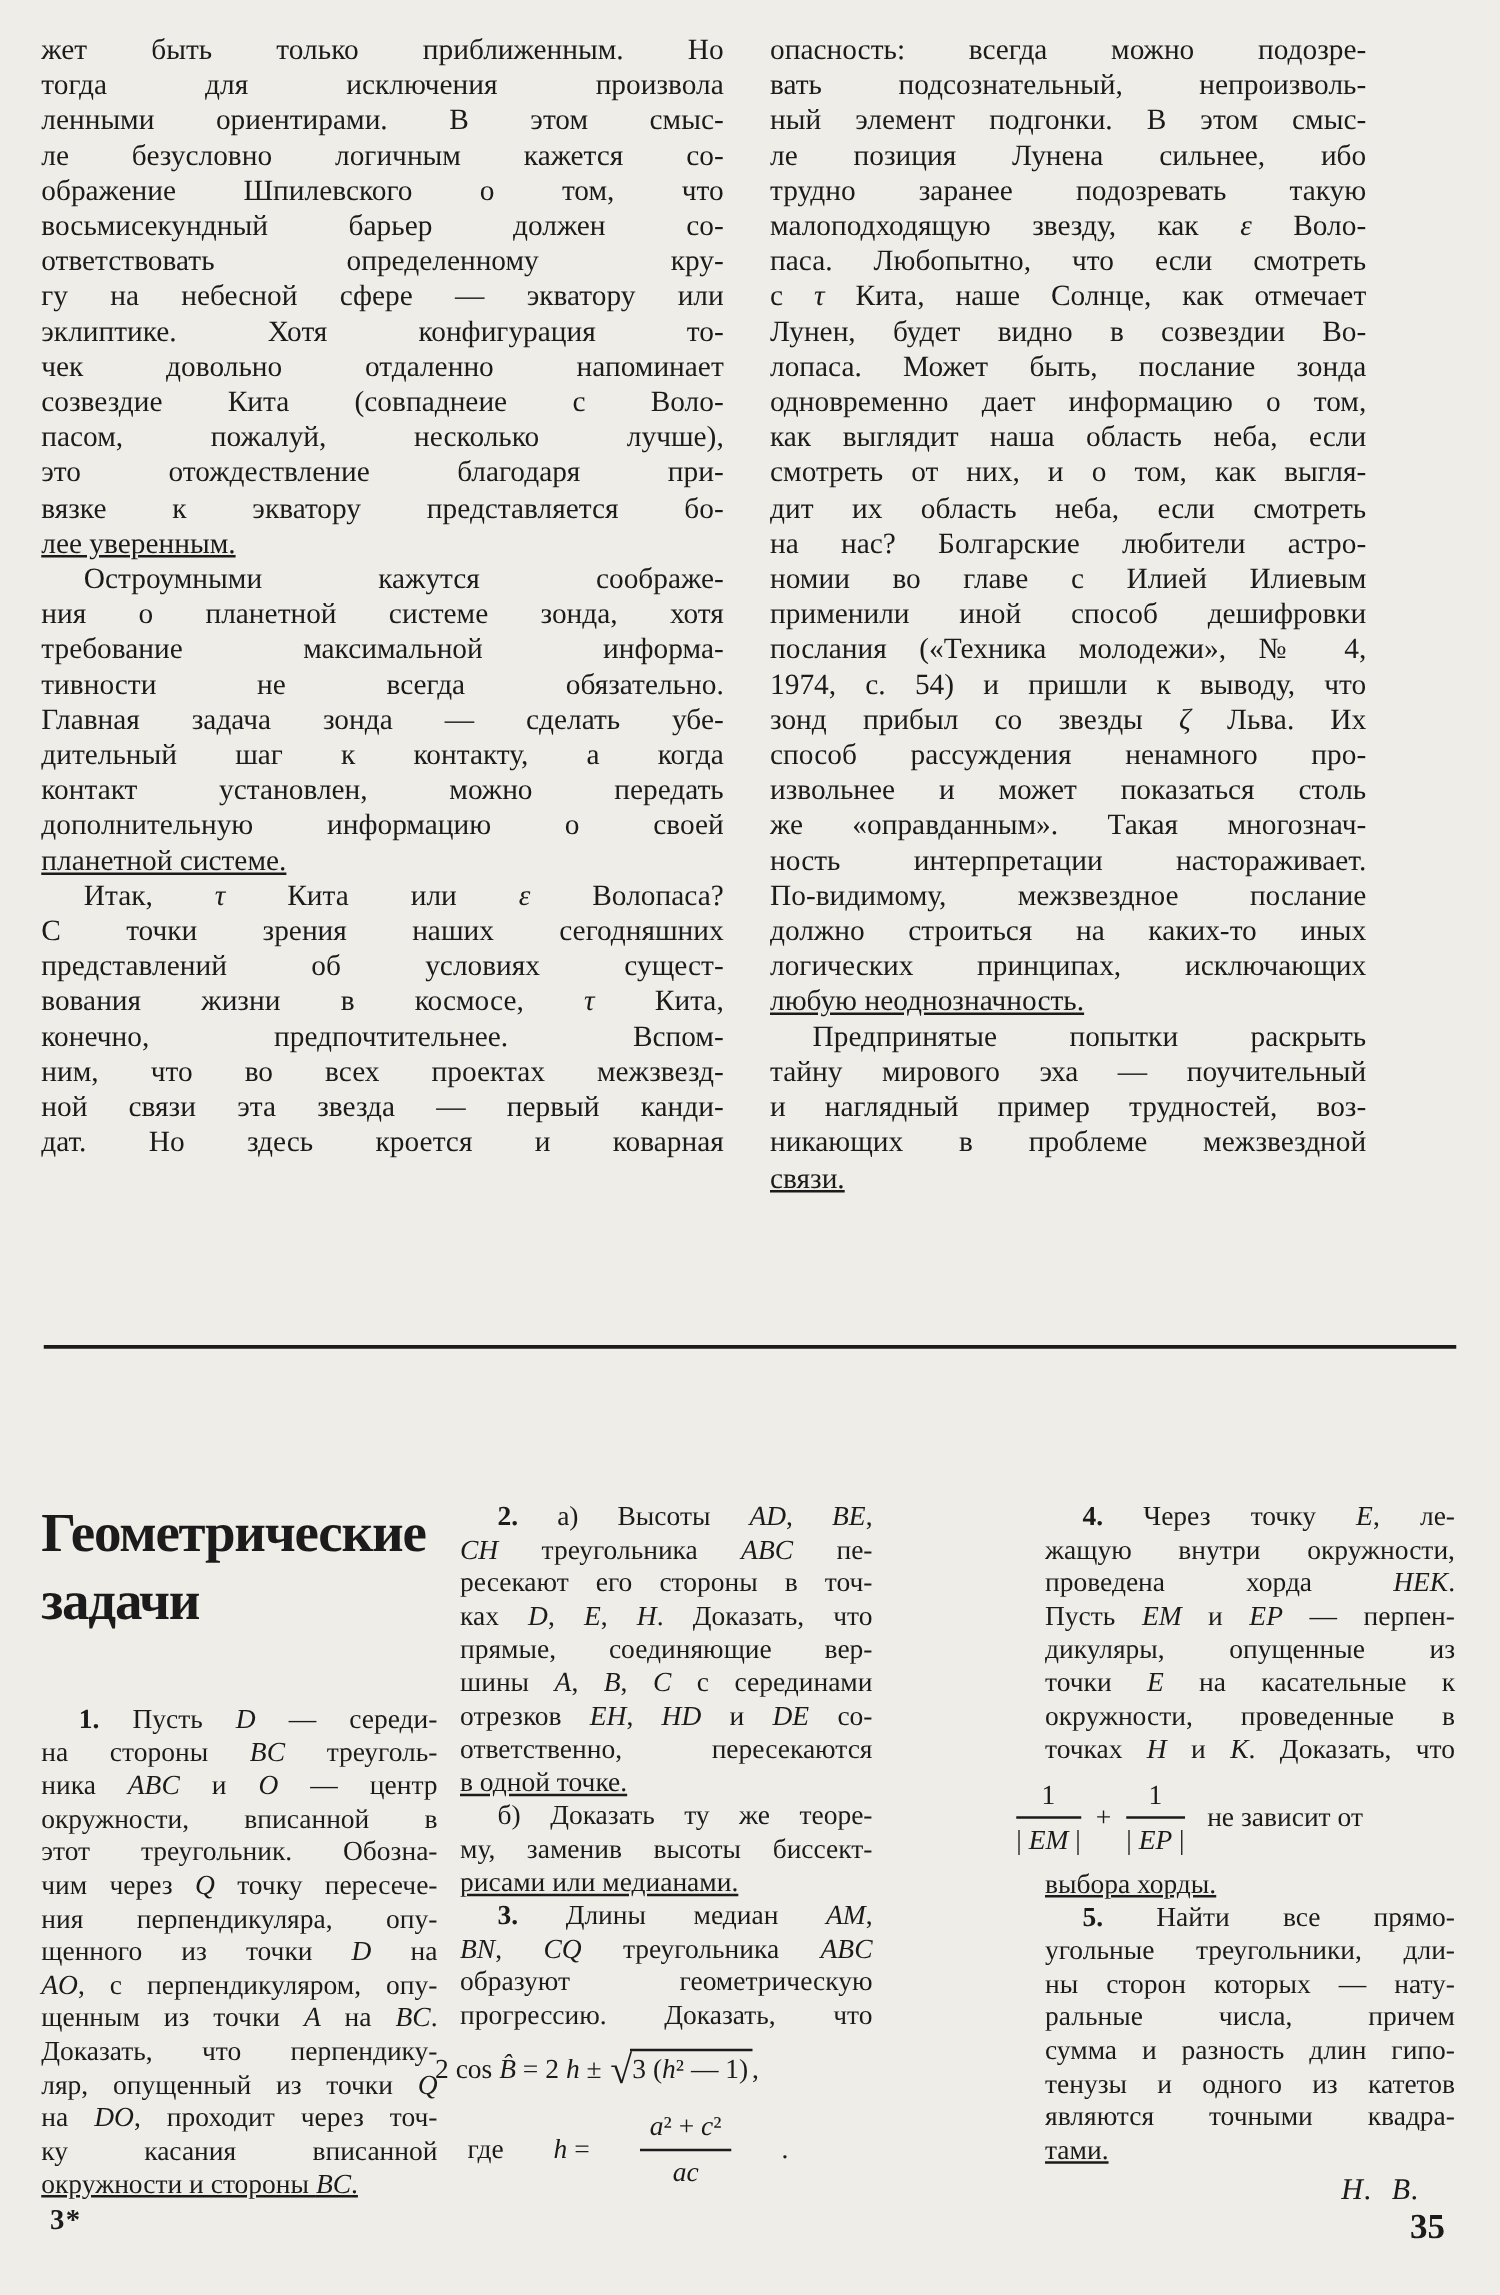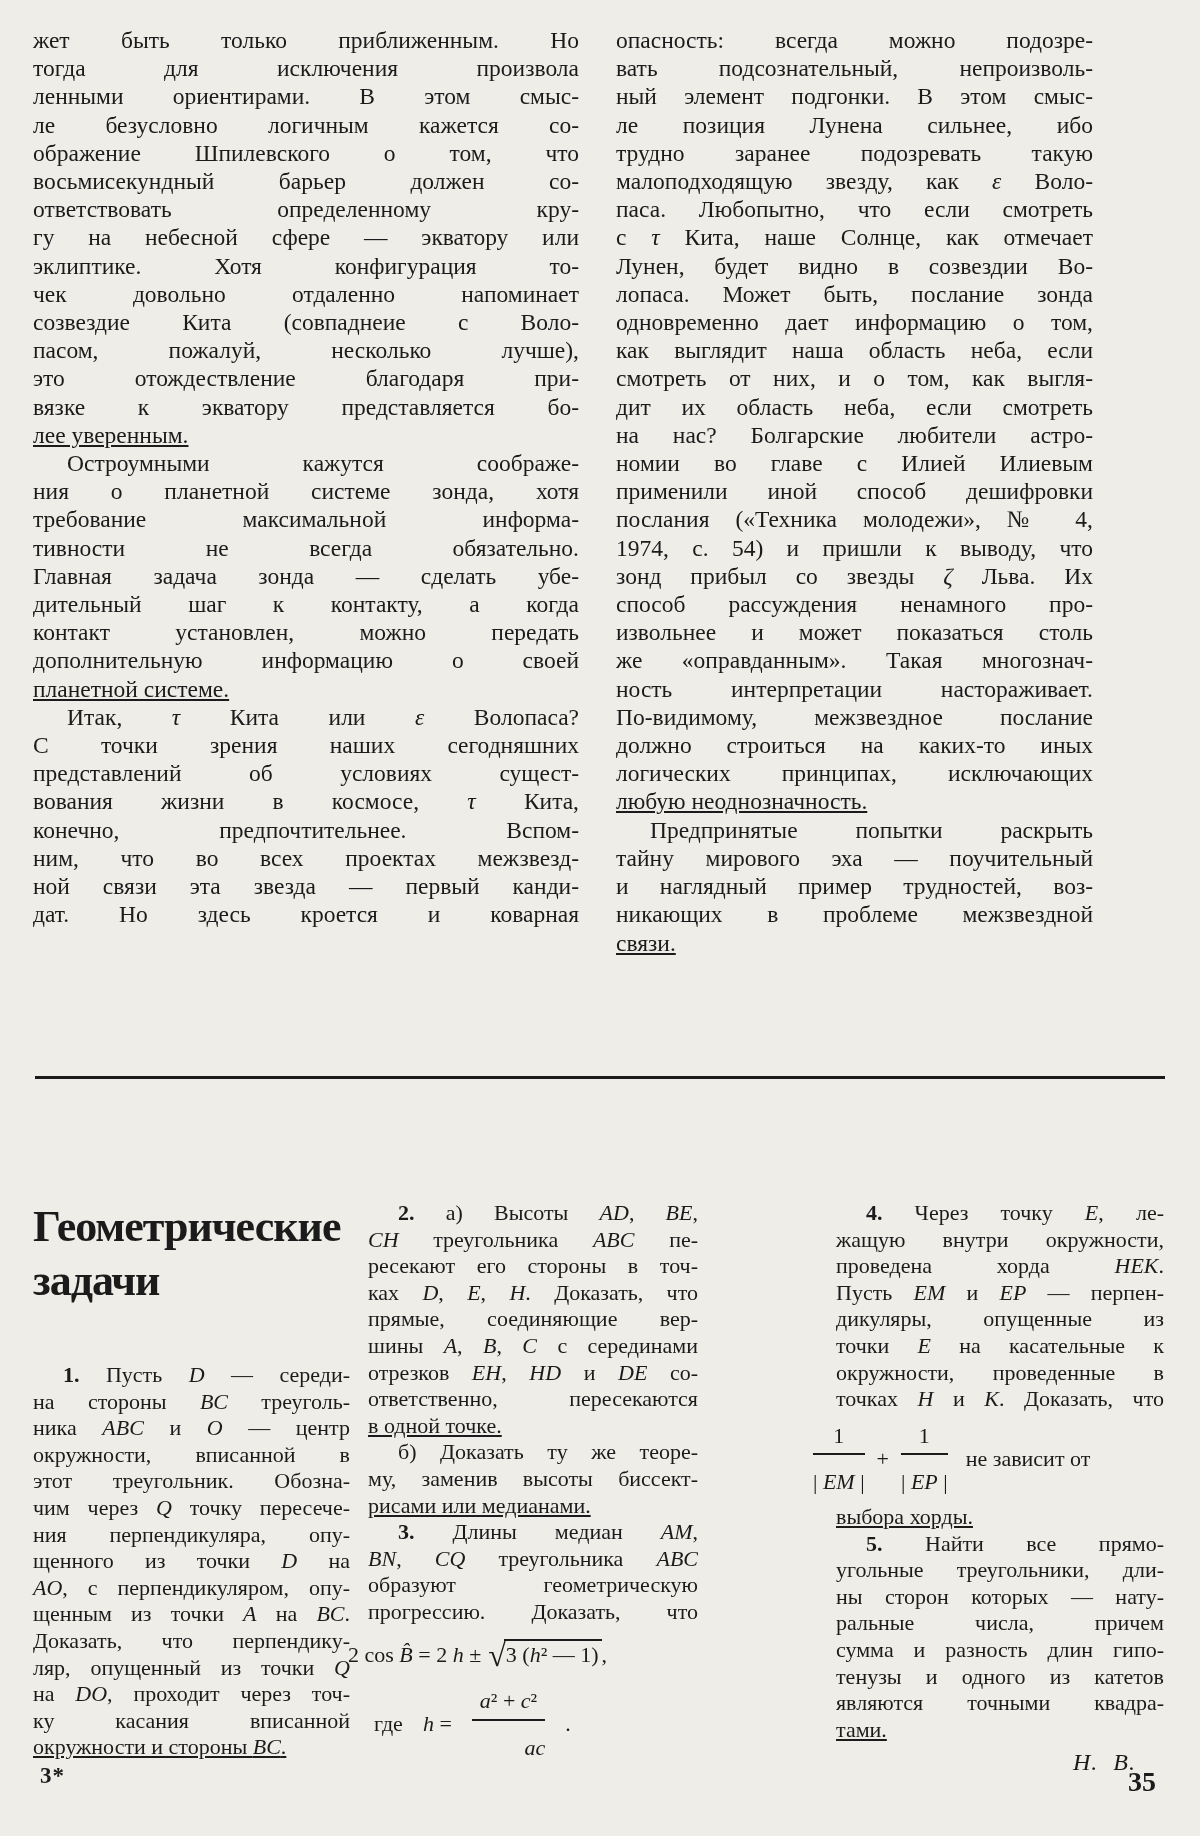--- a/index.html
+++ b/index.html
@@ -34,24 +34,24 @@
   .heading{
     font-weight:bold;font-size:44px;line-height:54px;letter-spacing:-1px;
     margin-bottom:54px;text-align:left;
   }
   
   .formula{font-size:22px;}
   .f3{margin:16px 0 6px -20px;white-space:nowrap;}
   .f3 .lhs{margin-right:7px;}
   .rsym{font-size:32px;line-height:22px;vertical-align:-4px;margin-right:-2px;}
   .rad{border-top:2px solid var(--ink,#1b1b1b);padding:1px 3px 0 2px;}
-  .fh{margin-top:20px;display:flex;align-items:center;gap:20px;padding-left:6px;}
+  .fh{margin-top:20px;display:flex;align-items:center;gap:40px;padding-left:6px;}
   .frac{display:inline-block;text-align:center;vertical-align:middle;}
   .frac .num{display:block;border-bottom:2px solid var(--ink,#1b1b1b);padding:0 8px 4px;}
-  .frac .den{display:block;padding-top:14px;text-align:right;}
+  .frac .den{display:block;padding-top:4px;}
   .f4{margin:10px 0 8px -23px;display:flex;align-items:center;gap:12px;white-space:nowrap;}
   .f4 .tail{margin-left:6px;}
   
   .sig{text-align:right;padding-right:28px;font-style:italic;margin-top:6px;font-size:24px;word-spacing:8px;letter-spacing:1px;}
   .footer-mark{position:absolute;left:40px;top:1763px;font-size:23px;font-weight:bold;letter-spacing:1px;}
   .page-num{position:absolute;left:1128px;top:1754px;font-size:28px;font-weight:bold;margin-top:12px;}
   i{font-style:italic;}
 </style>
 </head>
 <body style="--paper: #efede8; --ink: #1b1b1b;">

